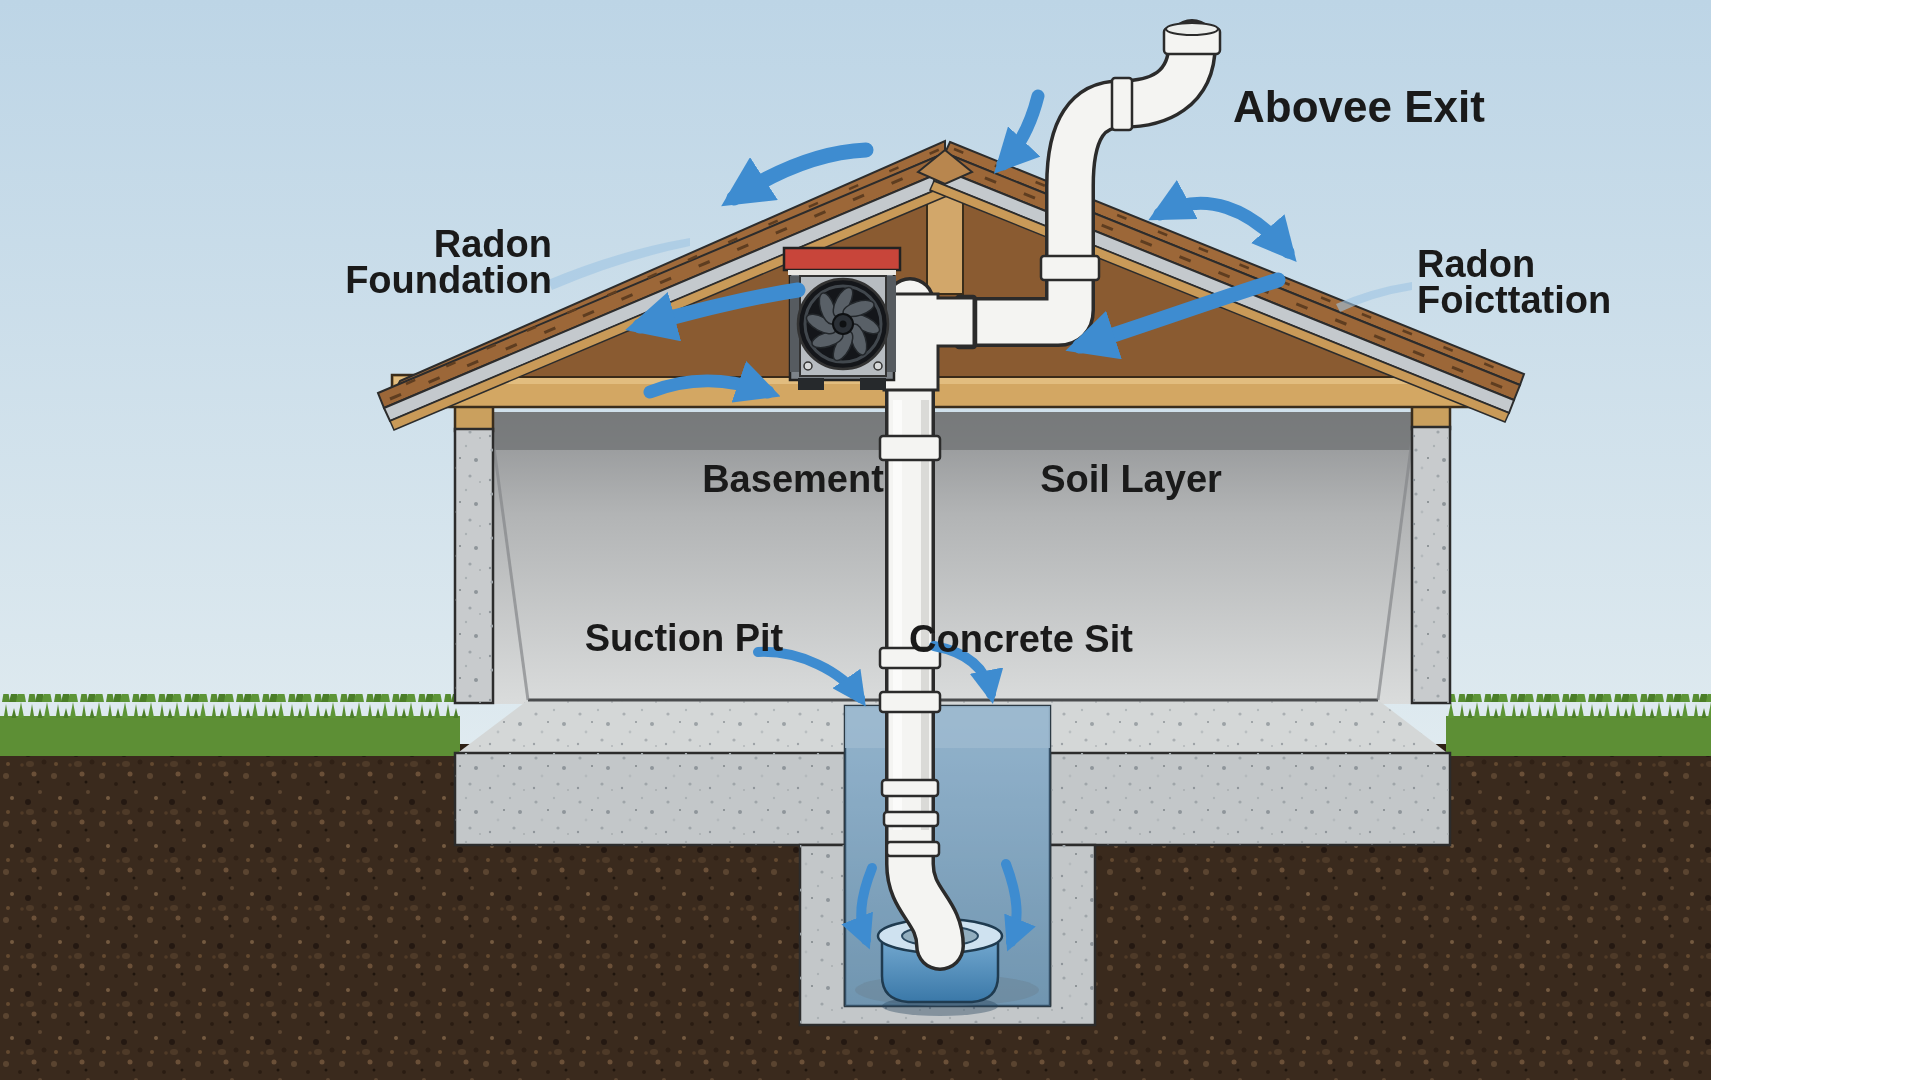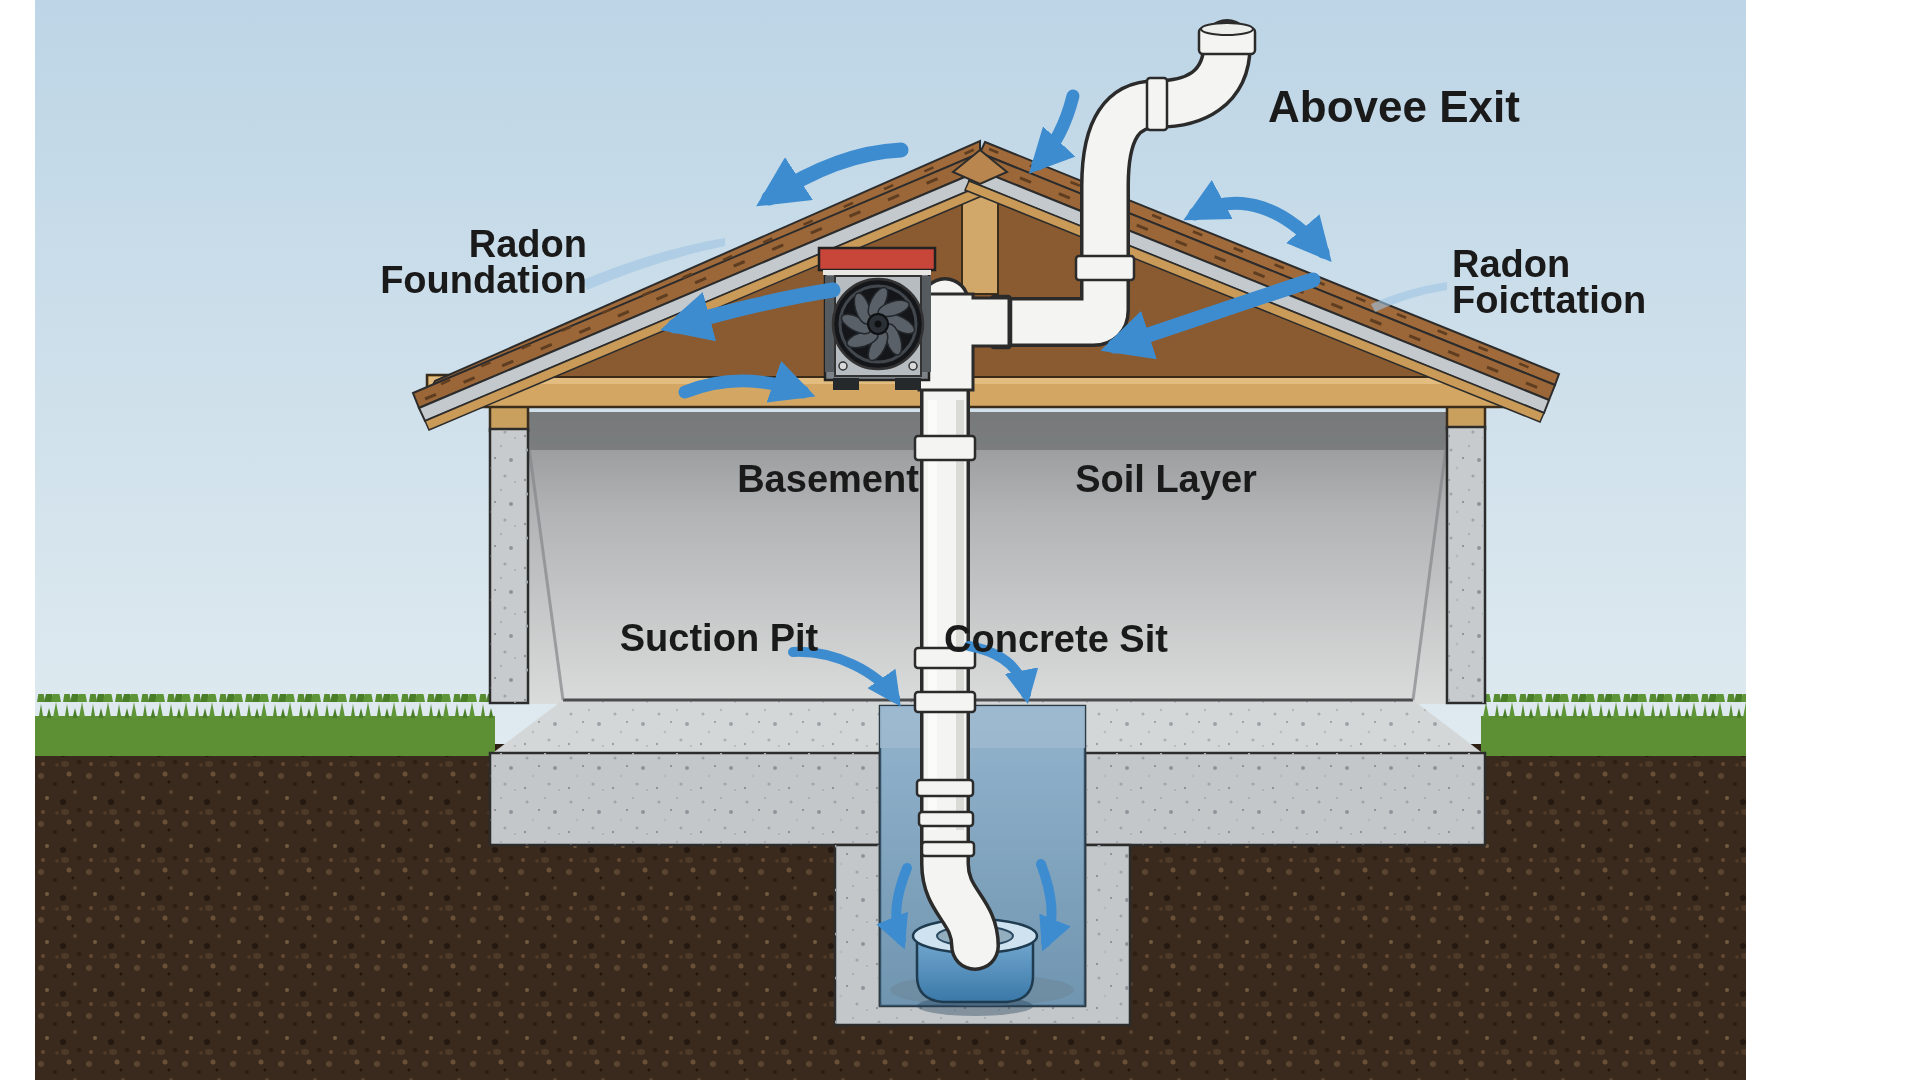--- a/index.html
+++ b/index.html
@@ -1,16 +1,16 @@
 <!DOCTYPE html>
 <html><head>
 <meta charset="utf-8">
 <style>
   html,body{margin:0;padding:0;background:#fff;}
-  .stage{position:relative;width:1711px;height:1080px;overflow:hidden;padding-left:35px;}
+  .stage{position:relative;width:1711px;height:1080px;overflow:hidden;}
   svg{display:block;}
   .lbl{font-family:"Liberation Sans","DejaVu Sans",sans-serif;font-weight:700;fill:#1a1a1a;}
   .lbl-lg{font-size:44px;}
   .lbl-md{font-size:38px;}
 </style>
 </head>
 <body>
 
 <div class="stage">
 <svg width="1920" height="1080" viewBox="0 0 1920 1080">

